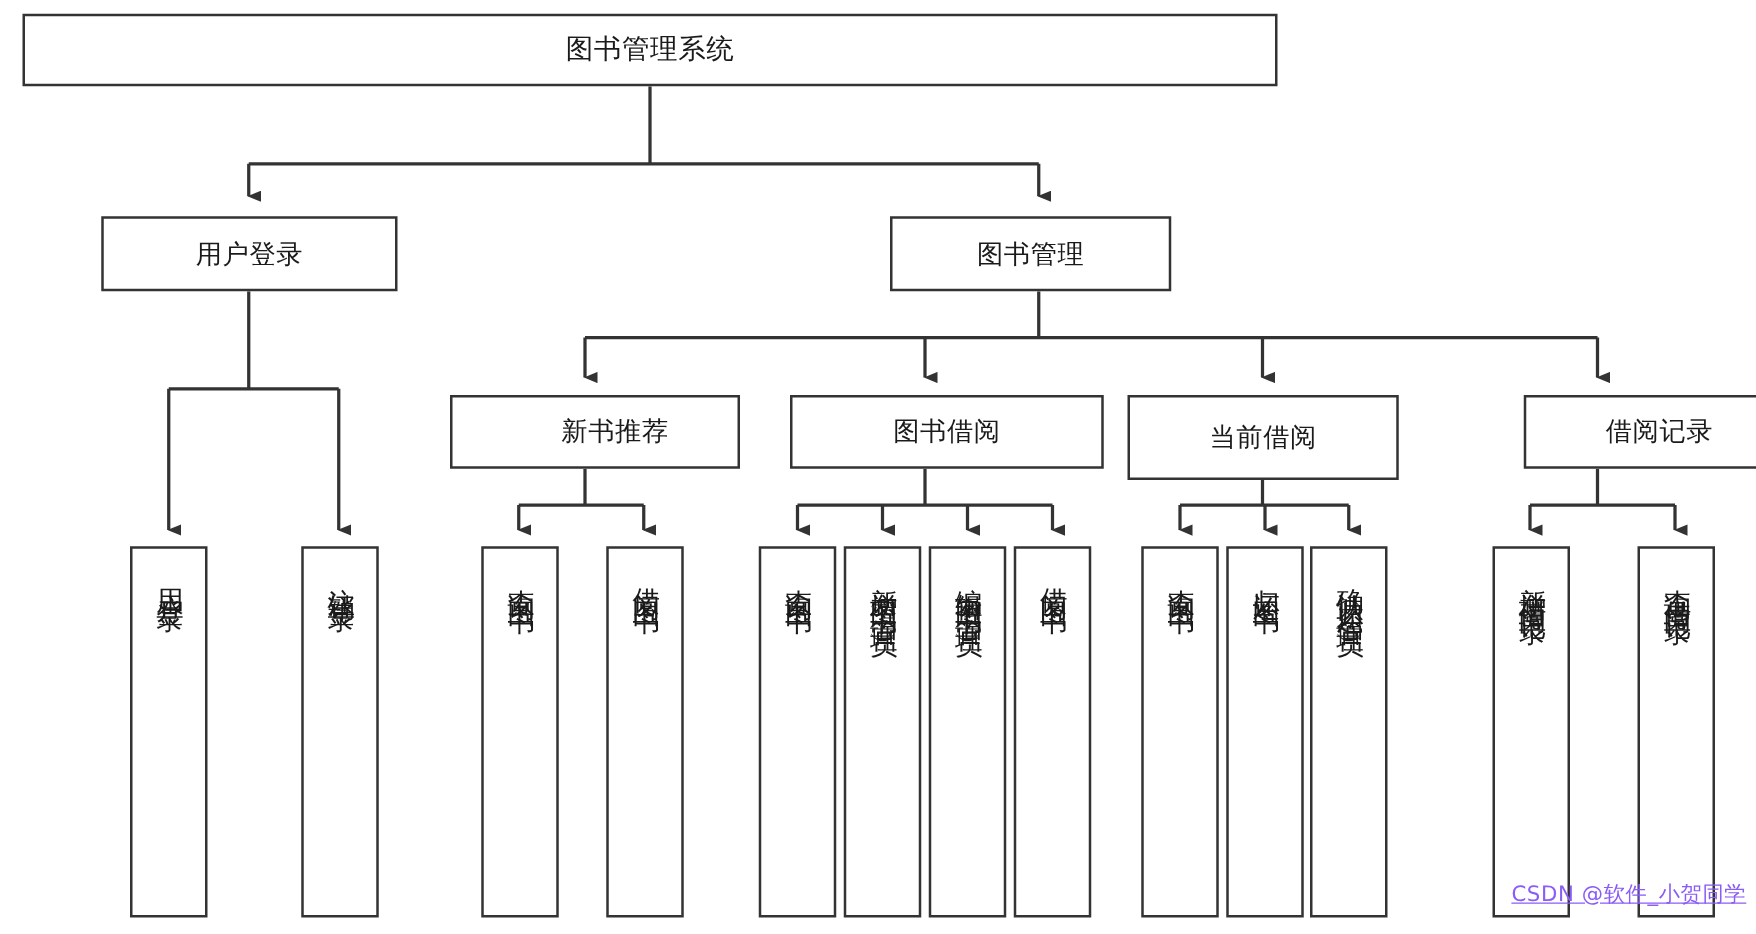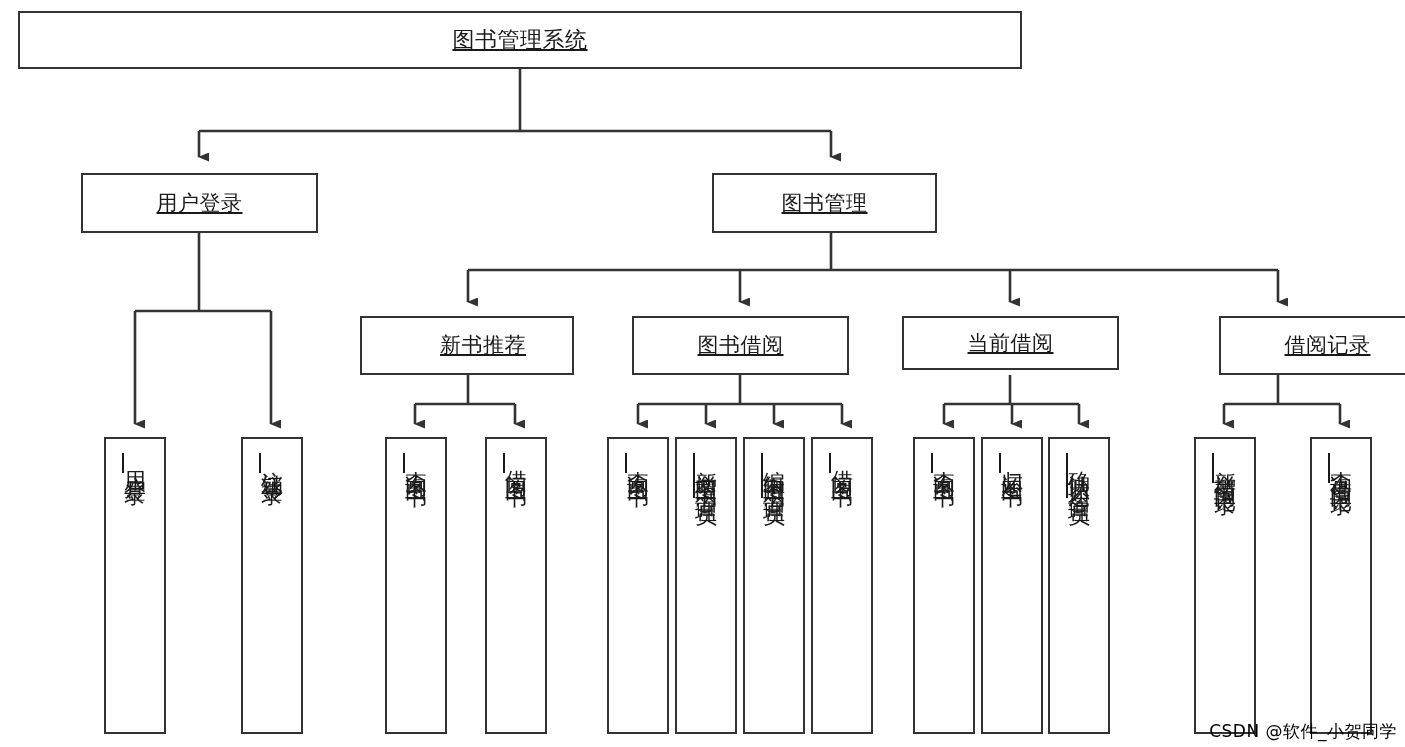--- a/index.html
+++ b/index.html
@@ -34,21 +34,20 @@
     display: flex;
     align-items: center;
     justify-content: center;
     color: #1a1a1a;
   }
   .node .node-label {
     display: block;
     text-align: center;
     line-height: 1.08;
     letter-spacing: 0.5px;
-    text-decoration: underline;
   }
   
   .node.horiz .node-label {
     writing-mode: horizontal-tb;
     font-size: 21px;
   }
   .node.root .node-label {
     font-size: 22px;
   }
   
@@ -61,26 +60,27 @@
     writing-mode: vertical-rl;
     text-orientation: upright;
     font-size: 22px;
     line-height: 1.0;
     letter-spacing: 5px;
     white-space: nowrap;
   }
   #watermark {
     position: absolute;
     right: 8px;
-    bottom: 4px;
+    bottom: 20px;
     font-size: 17px;
-    color: #000000;
+    color: #8b5cf6;
     letter-spacing: 0.5px;
     white-space: nowrap;
     user-select: none;
+    text-decoration: underline;
   }
 </style>
 </head>
 <body>
 
 <div id="diagram-root">
 
   <svg id="edge-layer" viewBox="0 0 1405 747" xmlns="http://www.w3.org/2000/svg">
     <defs>
       <marker id="arrowhead" markerWidth="9" markerHeight="11" refX="4.5" refY="10" orient="auto" markerUnits="userSpaceOnUse">
@@ -136,27 +136,27 @@
     <span class="node-label">图书管理系统</span>
   </div>
 
   <div class="node horiz" style="left:81px; top:173px; width:237px; height:60px;">
     <span class="node-label">用户登录</span>
   </div>
   <div class="node horiz" style="left:712px; top:173px; width:225px; height:60px;">
     <span class="node-label">图书管理</span>
   </div>
 
-  <div class="node horiz" style="left:360px; top:316px; width:214px; height:59px;padding-left:32px;">
+  <div class="node horiz" style="left:360px; top:316px; width:232px; height:59px;padding-left:32px;">
     <span class="node-label">新书推荐</span>
   </div>
-  <div class="node horiz" style="left:632px; top:316px; width:217px; height:59px;">
+  <div class="node horiz" style="left:632px; top:316px; width:251px; height:59px;">
     <span class="node-label">图书借阅</span>
   </div>
-  <div class="node horiz" style="left:902px; top:316px; width:217px; height:54px;">
+  <div class="node horiz" style="left:902px; top:316px; width:217px; height:68px;">
     <span class="node-label">当前借阅</span>
   </div>
   <div class="node horiz" style="left:1219px; top:316px; width:217px; height:59px;">
     <span class="node-label">借阅记录</span>
   </div>
 
   <div class="node vert" style="left:104px; top:437px; width:62px; height:297px;">
     <span class="node-label">用户登录</span>
   </div>
   <div class="node vert" style="left:241px; top:437px; width:62px; height:297px;">

